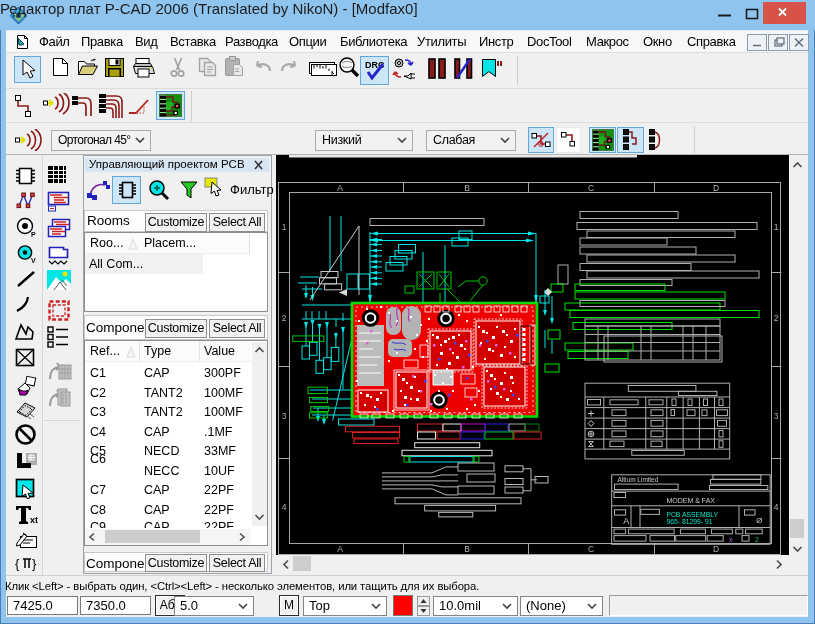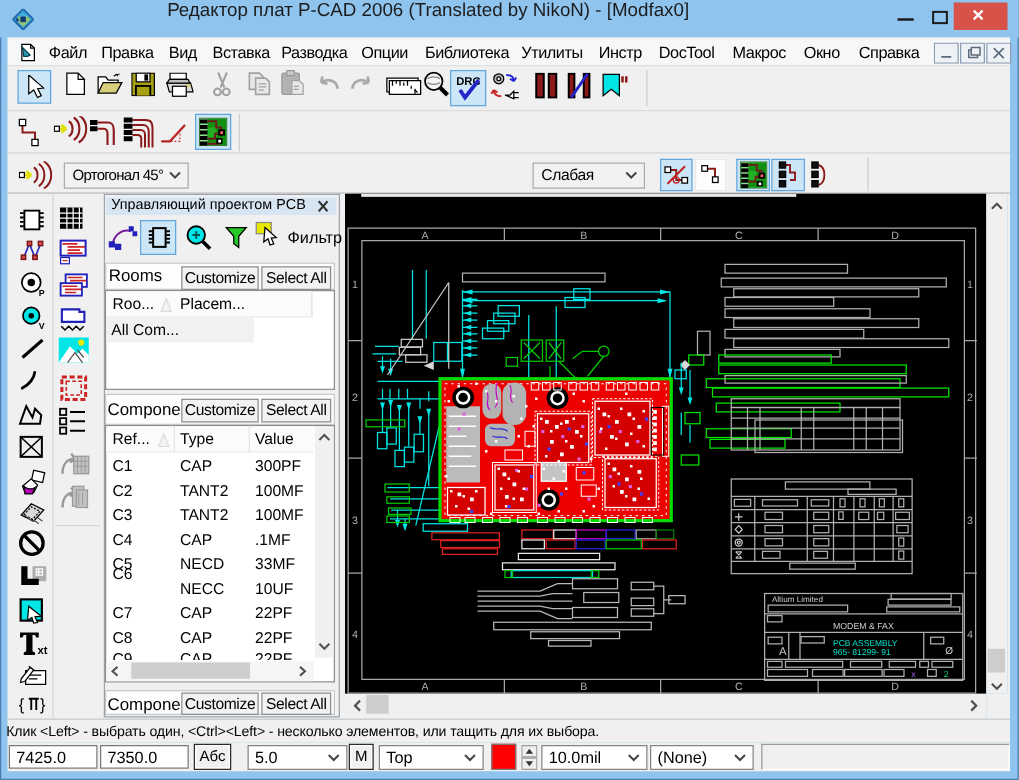--- a/index.html
+++ b/index.html
@@ -36,21 +36,21 @@
 <div id="win"></div>
 
 <div id="title">
  <svg class="ic" style="left:10px;top:7px" width="17" height="17" viewBox="0 0 17 17">
   <polygon points="8.5,0 17,8.5 8.5,17 0,8.5" fill="#2e8fd0" stroke="#1b5e9e"></polygon>
   <polygon points="8.5,2.5 14.5,8.5 8.5,14.5 2.5,8.5" fill="#8ec47a"></polygon>
   <polygon points="5,5 8.5,2.5 12,5 8.5,8" fill="#42aee0"></polygon>
   <rect x="6.3" y="6.3" width="4.4" height="4.4" fill="#123a70"></rect>
   <polygon points="3.5,7 5.5,9 3.5,11 2.5,8.5" fill="#1b4f8a"></polygon>
  </svg>
- <div class="a" style="left:0;top:0;width:685px;text-align:center">Редактор плат P-CAD 2006 (Translated by NikoN) - [Modfax0]</div>
+ <div class="a" style="left:0;top:0;width:685px;">Редактор плат P-CAD 2006 (Translated by NikoN) - [Modfax0]</div>
  <svg class="ic" style="left:715px;top:0" width="100" height="30" viewBox="0 0 100 30">
   <rect x="48" y="2" width="43" height="22" fill="#d75349"></rect>
   <path d="M3 15.5h13" stroke="#1c1c1c" stroke-width="2"></path>
   <rect x="31.5" y="9.5" width="11" height="9" fill="none" stroke="#1c1c1c" stroke-width="1.6"></rect>
   <path d="M64 8.5l7 7m0-7l-7 7" stroke="#fff" stroke-width="1.8"></path>
  </svg>
 </div>
 
 <div id="menubar">
  <svg class="ic" style="left:9px;top:3px" width="15" height="16" viewBox="0 0 15 16">
@@ -264,20 +264,26 @@
   <path d="M2 11h8m0 0l-4-3m4 3l-4 3" stroke="#e0e000" stroke-width="2" fill="none"></path>
   <rect x="0.5" y="9" width="4" height="4" fill="#fff" stroke="#000"></rect>
   <g stroke="#8b1a1a" stroke-width="1.6" fill="none">
    <path d="M12 5c4 2 4 10 0 12"></path>
         <path d="M16 2c6 4 6 14 0 18"></path>
         <path d="M20 0c8 5 8 17 0 22"></path>
   </g>
  </svg>
  <div class="dd" style="left:45px;top:7px;width:100px">
       <span style="font-size:12px;letter-spacing:-0.6px">Ортогонал 45°</span>
+      <svg class="dda" width="12" height="12" viewBox="0 0 12 12">
+        <path d="M2 4l4 4 4-4" fill="none" stroke="#444" stroke-width="1.6"></path>
+      </svg>
+    </div>
+ <div class="dd" style="left:309px;top:7px;width:98px">
+      <span>Низкий</span>
       <svg class="dda" width="12" height="12" viewBox="0 0 12 12">
         <path d="M2 4l4 4 4-4" fill="none" stroke="#444" stroke-width="1.6"></path>
       </svg>
     </div>
  <div class="dd" style="left:420px;top:7px;width:90px">
       <span>Слабая</span>
       <svg class="dda" width="12" height="12" viewBox="0 0 12 12">
         <path d="M2 4l4 4 4-4" fill="none" stroke="#444" stroke-width="1.6"></path>
       </svg>
     </div>
@@ -1078,21 +1084,21 @@
   </div>
 
 <div id="bbar">
  <div class="fld" style="left:1px;top:2px;width:71px;height:19px">
       <span class="a" style="left:5px;top:1px">7425.0</span>
     </div>
  <div class="fld" style="left:74px;top:2px;width:71px;height:19px">
       <span class="a" style="left:5px;top:1px">7350.0</span>
     </div>
  <div class="btn2" style="left:149px;top:1px;width:30px;height:21px;padding-top:2px">Абс</div>
- <div class="ddw" style="left:192px;top:2px;width:80px">
+ <div class="ddw" style="left:168px;top:2px;width:80px">
       <span>5.0</span>
       <svg class="dda" width="12" height="12" viewBox="0 0 12 12">
         <path d="M2 4l4 4 4-4" fill="none" stroke="#444" stroke-width="1.6"></path>
       </svg>
     </div>
  <div class="btn2" style="left:273px;top:1px;width:20px;height:21px;padding-top:2px">M</div>
  <div class="ddw" style="left:297px;top:2px;width:84px">
       <span>Top</span>
       <svg class="dda" width="12" height="12" viewBox="0 0 12 12">
         <path d="M2 4l4 4 4-4" fill="none" stroke="#444" stroke-width="1.6"></path>

